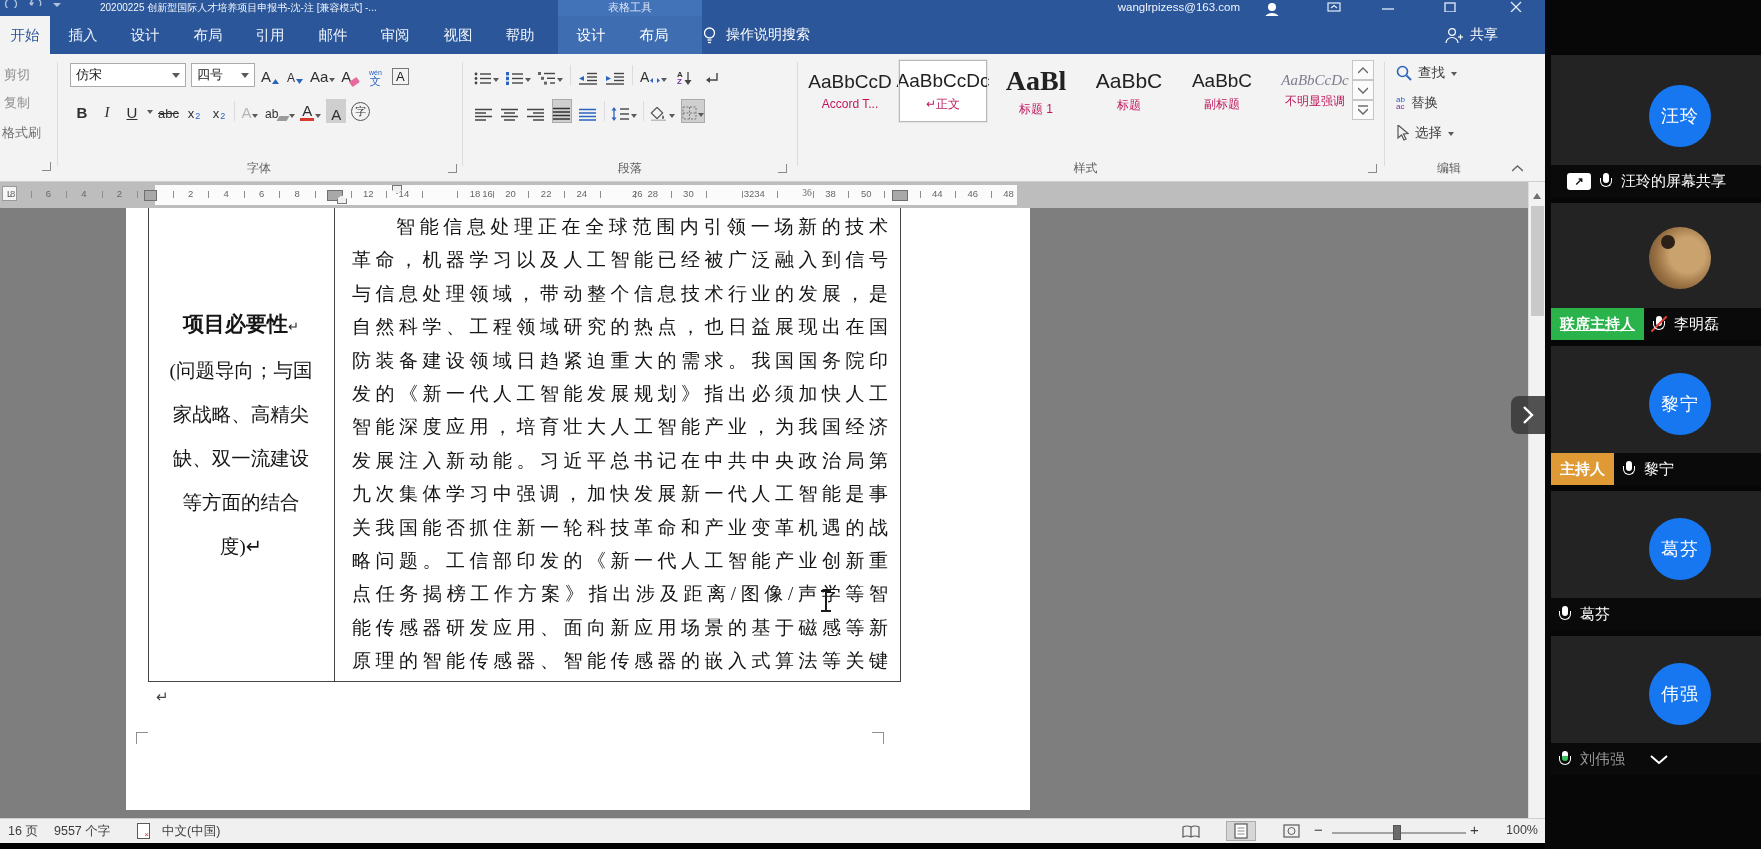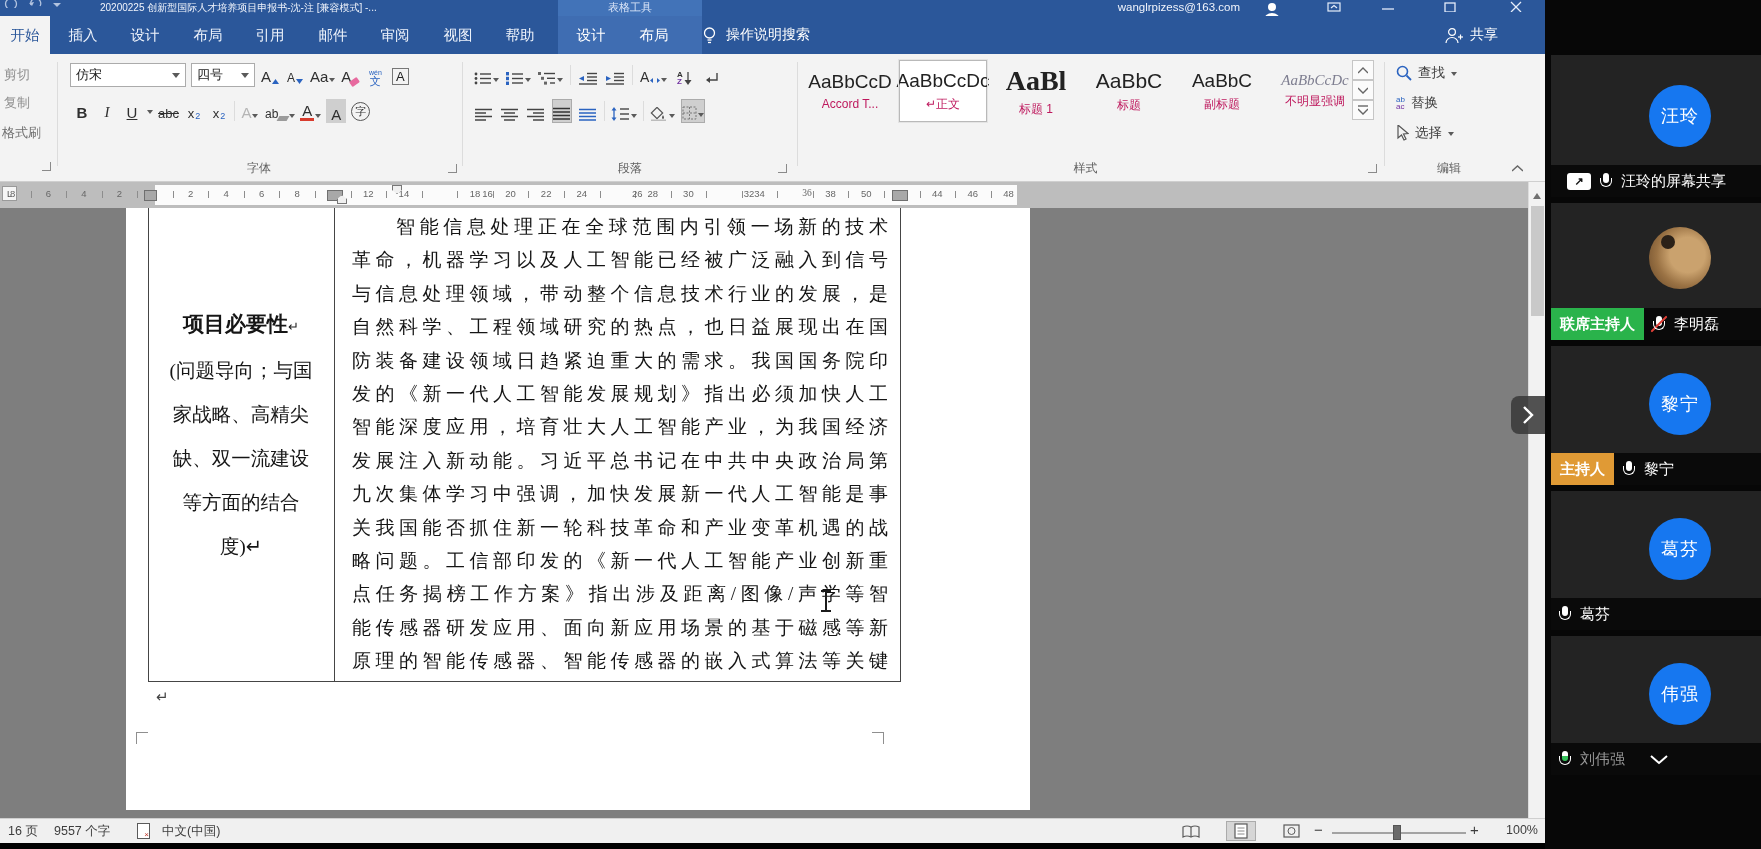--- a/index.html
+++ b/index.html
@@ -708,21 +708,21 @@
           <div class="avatar" style="top: 30px; background: rgb(22, 119, 240);">汪玲</div>
           <div class="tilebar pad">
             <span class="share-ic"></span>
             <span class="mic"></span>
             <span class="pname">汪玲的屏幕共享</span>
           </div>
         </div>
         <div class="tile" style="top: 203px; height: 137px;">
           <div class="avatar photo" style="top: 24px;"></div>
           <div class="tilebar">
-            <span class="badge" style="background: rgb(42, 179, 75);">联席主持人</span>
+            <span class="badge" style="background: rgb(42, 179, 75); text-decoration: underline;">联席主持人</span>
             <span class="mic">
               <i class="slash"></i>
             </span>
             <span class="pname">李明磊</span>
           </div>
         </div>
         <div class="tile" style="top: 346px; height: 139px;">
           <div class="avatar" style="top: 27px; background: rgb(22, 119, 240);">黎宁</div>
           <div class="tilebar">
             <span class="badge" style="background: rgb(224, 154, 53);">主持人</span>

